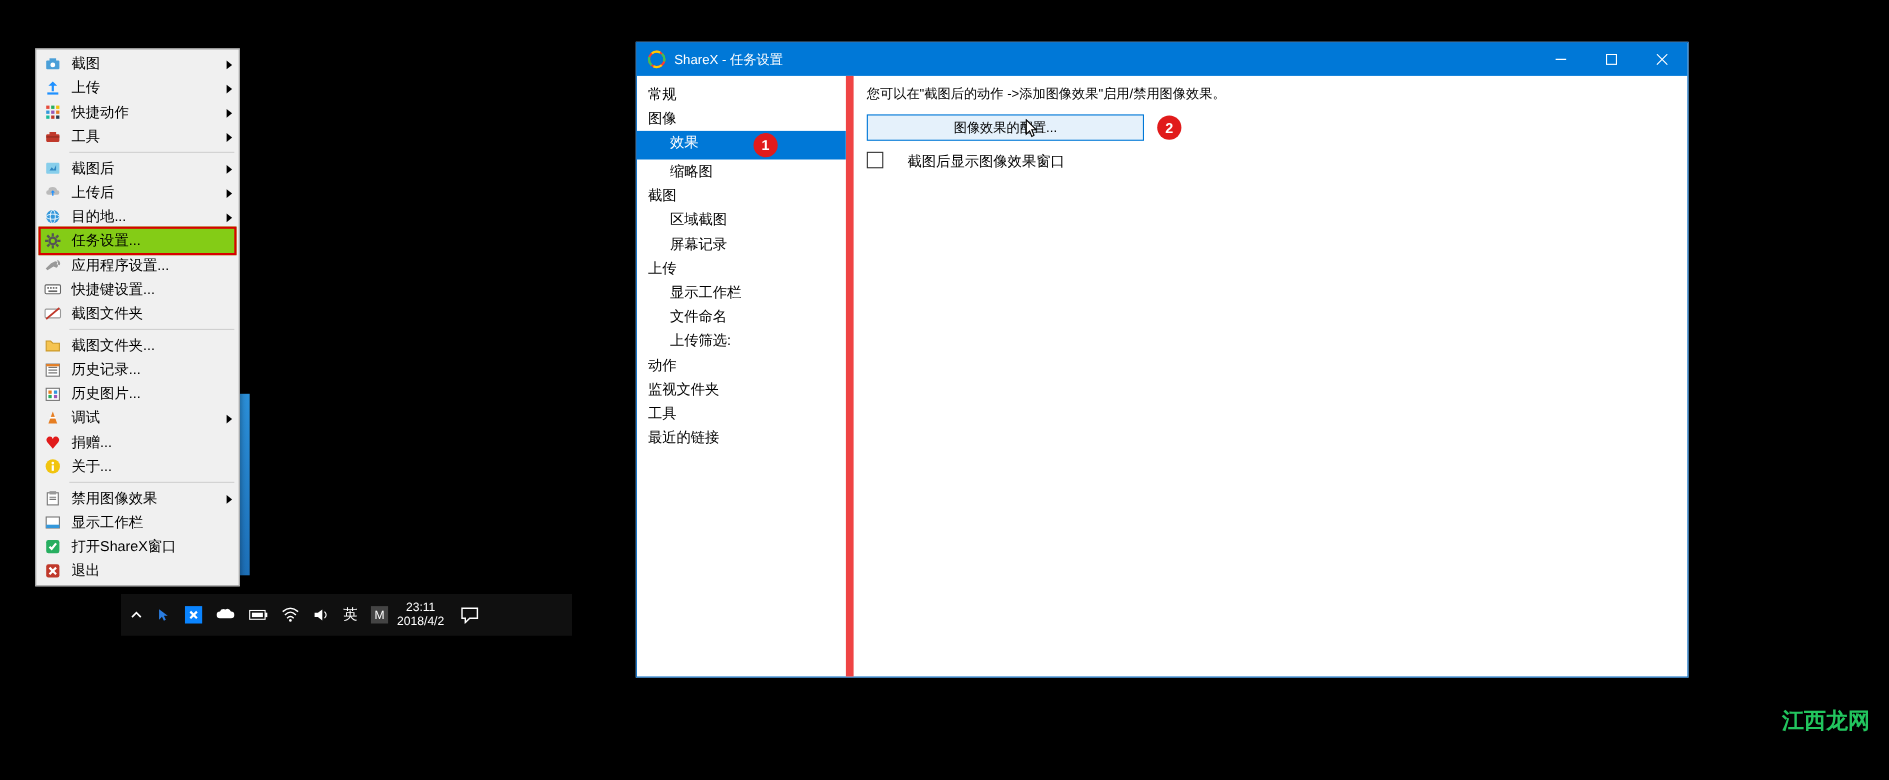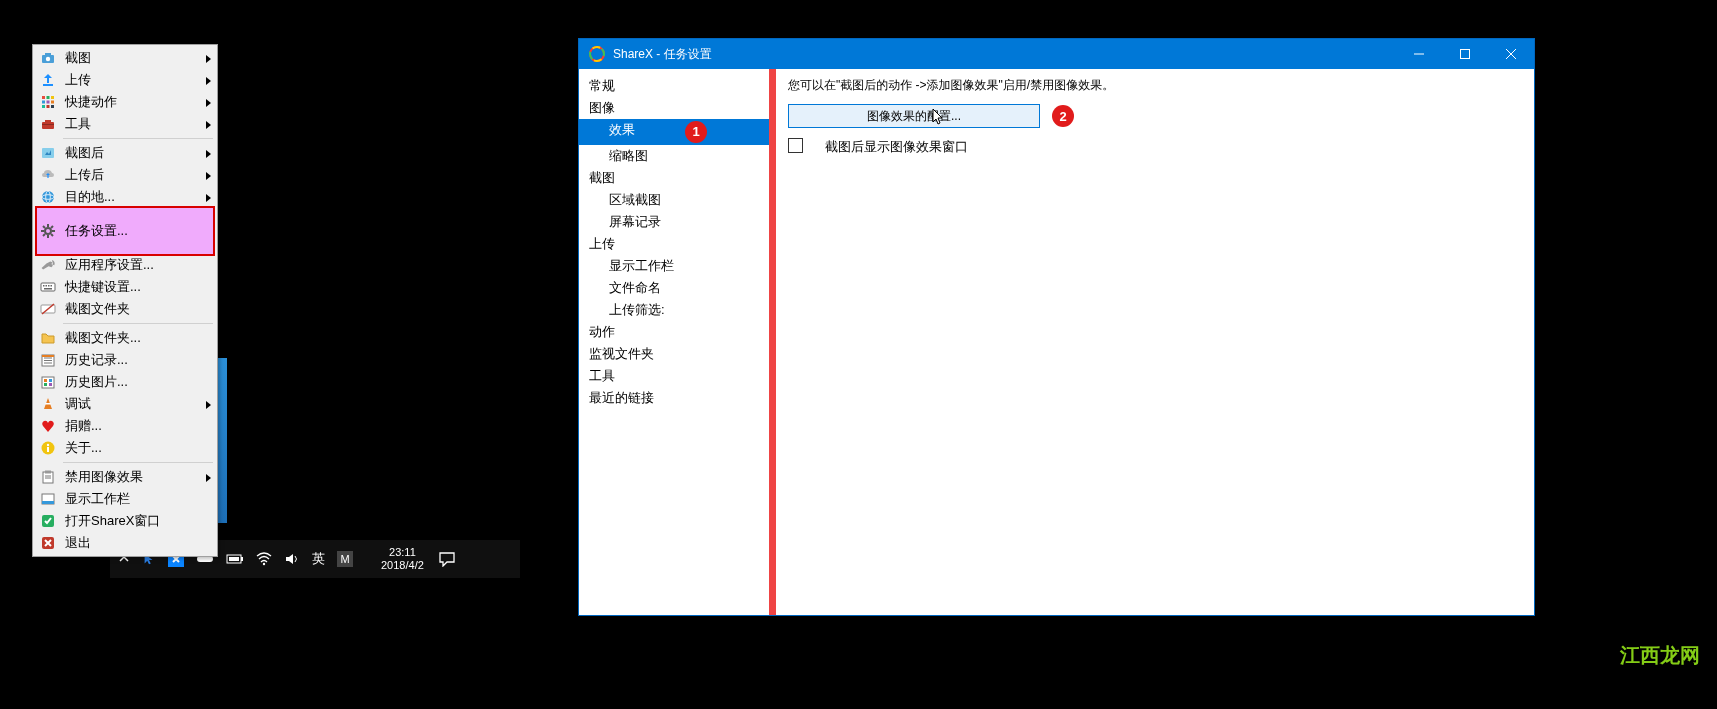--- a/index.html
+++ b/index.html
@@ -1,32 +1,32 @@
 <!DOCTYPE html>
 <html><head>
 <meta charset="utf-8">
 <style>
   html,body{margin:0;padding:0;width:1717px;height:709px;background:#000;font-family:"Microsoft YaHei","Segoe UI",Tahoma,sans-serif;font-size:13px;color:#000;overflow:hidden}
   .triangle{width:0;height:0;border-top:4px solid transparent;border-bottom:4px solid transparent;border-left:5px solid #000;display:inline-block}
   
   .ctx-menu{position:absolute;left:32px;top:44px;width:180px;background:#f0f0f0;border:1px solid #a0a0a0;box-shadow:2px 2px 4px rgba(0,0,0,.25);z-index:5;padding:2px}
   .menu-item{display:flex;align-items:center;height:22px;position:relative;padding:0 4px}
-  .menu-item.highlight{border:2px solid #d80000;margin:-2px 0;background:#f0abfc;padding:12px 2px}
+  .menu-item.highlight{border:2px solid #d80000;margin:-2px 0;background:#84cc16;padding:0 2px}
   .menu-icon{width:18px;height:18px;display:flex;align-items:center;justify-content:center;margin-right:8px}
   .menu-icon svg{display:block}
   .menu-label{flex:1;white-space:nowrap}
   .menu-arrow{margin-left:auto}
   .menu-sep{height:1px;background:#d0d0d0;margin:3px 2px 3px 28px}
   
   .tb-sliver{position:absolute;left:32px;top:358px;width:195px;height:165px;background:linear-gradient(#2b8fd8,#1d6fb7);z-index:2}
   
   .taskbar{position:absolute;left:110px;top:540px;width:410px;height:38px;background:#101010;display:flex;align-items:center;z-index:3}
   .tray{display:flex;align-items:center;gap:12px;padding:0 8px;color:#fff}
   .tray svg{display:block}
-  .clock{color:#fff;font-size:11px;line-height:13px;text-align:center;margin-left:20px}
+  .clock{color:#fff;font-size:11px;line-height:13px;text-align:center;margin-left:0}
   .action-center{width:34px;height:38px;display:flex;align-items:center;justify-content:center;margin-left:6px}
   
   .win{position:absolute;left:578px;top:38px;width:955px;height:576px;background:#fff;border:1px solid #0067c0;z-index:4}
   .titlebar{height:30px;background:#0078d7;color:#fff;display:flex;align-items:center}
   .tb-icon{width:20px;height:20px;margin:0 6px 0 8px}
   .tb-title{font-size:12px}
   .tb-buttons{margin-left:auto;display:flex}
   .tb-btn{width:46px;height:30px;display:flex;align-items:center;justify-content:center;color:#fff}
   .tb-btn svg{display:block}
   .win-body{display:flex;height:calc(100% - 30px)}
@@ -36,21 +36,21 @@
   .tree-item.selected{background:#0078d7;color:#fff}
   .content{flex:1;padding:8px 12px;position:relative}
   .hint{font-size:12px;margin-bottom:10px}
   .cfg-row{display:flex;align-items:center;gap:12px;margin-bottom:10px;position:relative}
   .cfg-btn{width:250px;height:22px;background:#e5f1fb;border:1px solid #0078d7;display:flex;align-items:center;justify-content:center;font-size:12px;position:relative}
   .cursor{position:absolute;right:94px;top:3px}
   .callout{width:22px;height:22px;border-radius:50%;background:#e11b1b;color:#fff;font-size:13px;font-weight:bold;display:flex;align-items:center;justify-content:center}
   .chk-row{display:flex;gap:22px;height:22px}
   .chk{width:13px;height:13px;border:1px solid #333;background:#fff}
   
-  .watermark{position:absolute;right:17px;bottom:40px;color:#84cc16;font-size:20px;font-weight:bold;text-shadow:1px 1px 0 #000}
+  .watermark{position:absolute;right:17px;bottom:40px;color:#22c55e;font-size:20px;font-weight:bold;text-shadow:1px 1px 0 #000}
 </style>
 </head>
 <body>
 
 <div class="tb-sliver"></div>
 
 <div class="ctx-menu" id="ctx">
     <div class="menu-item">
       <span class="menu-icon">
         <svg width="16" height="16" viewBox="0 0 16 16">

